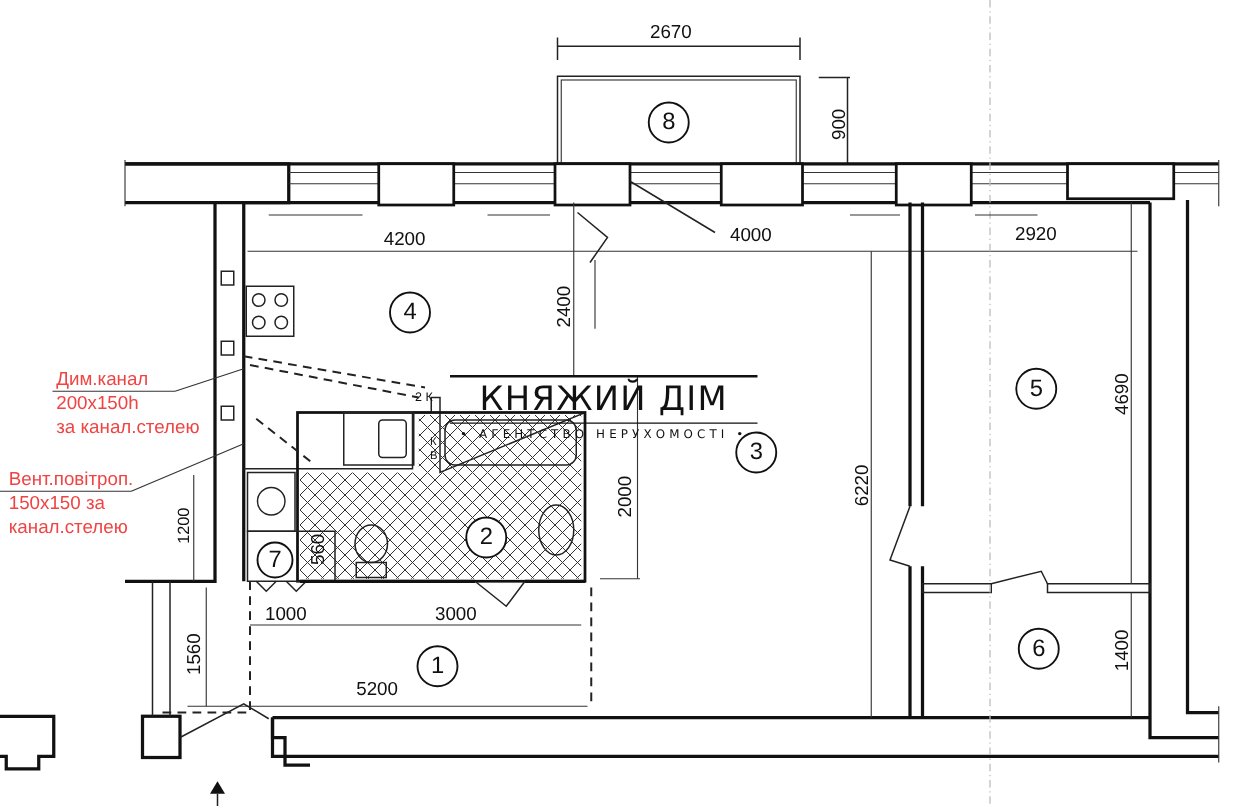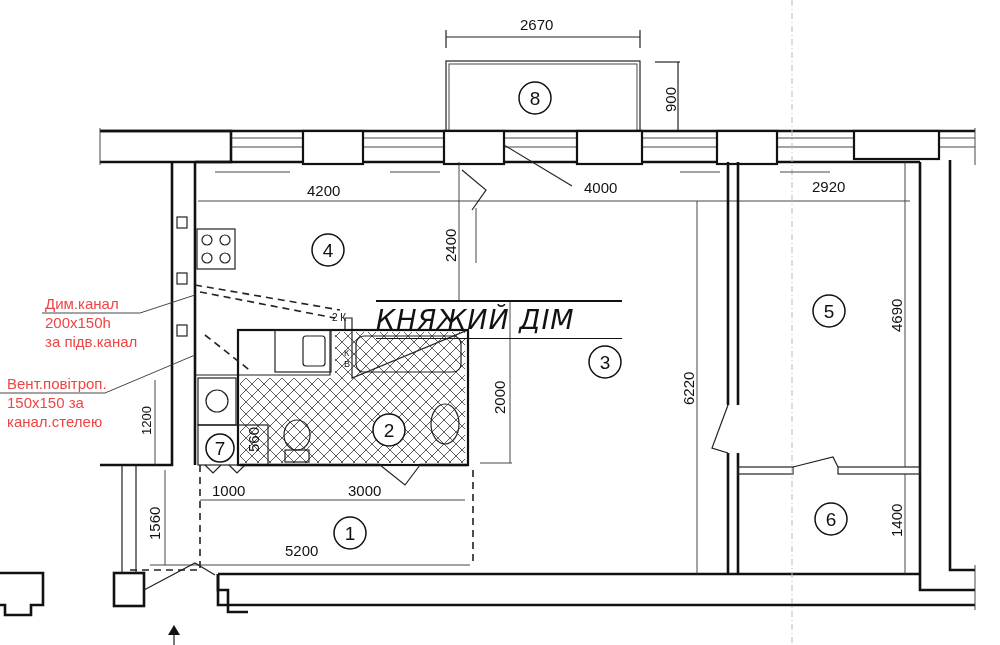--- a/index.html
+++ b/index.html
@@ -8,21 +8,21 @@
   .wall { fill: none; stroke: #111; stroke-width: 2.6; }
   .thin { fill: none; stroke: #222; stroke-width: 1.2; }
   .hair { fill: none; stroke: #333; stroke-width: 0.9; }
   .dash { fill: none; stroke: #222; stroke-width: 1.6; stroke-dasharray: 7 5; }
   .dashdot { fill: none; stroke: #bbb; stroke-width: 1; stroke-dasharray: 6 3 1 3; }
   .win { fill: #fff; stroke: #111; stroke-width: 2.2; }
   .dim { font-family: "Liberation Sans", sans-serif; font-size: 15px; fill: #111; }
   .num { font-family: "Liberation Sans", sans-serif; font-size: 19px; fill: #111; text-anchor: middle; dominant-baseline: central; }
   .circ { fill: #fff; stroke: #111; stroke-width: 1.5; }
   .note { position: absolute; font-family: "Liberation Sans", sans-serif; font-size: 15px; line-height: 19px; color: #ef4444; }
-  .logo { position: absolute; left: 376px; top: 300px; width: 246px; text-align: left; font-style: italic; }
+  .logo { position: absolute; left: 360px; top: 300px; width: 246px; text-align: center; }
   .logo-line { height: 1.5px; background: #111; }
   .logo-title { font-family: "DejaVu Sans", sans-serif; font-size: 27px; letter-spacing: 1px; color: #111; line-height: 36px; font-weight: normal; }
   .logo-sub { font-family: "DejaVu Sans", sans-serif; font-size: 9.5px; letter-spacing: 3.3px; color: #111; margin-top: 3px; white-space: nowrap; }
 </style>
 </head>
 <body>
 
 <svg id="plan" viewBox="0 0 1000 645" xmlns="http://www.w3.org/2000/svg">
 
   <g>
@@ -216,25 +216,26 @@
     <g>
         <circle class="circ" cx="350" cy="533" r="16"></circle>
         <text class="num" x="350" y="533">1</text>
       </g>
   </g>
 </svg>
 
 <div class="note" style="left:45px; top:294px;">
   <div>Дим.канал</div>
   <div>200x150h</div>
-  <div>за підв.канал</div>
+  <div>за канал.стелею</div>
 </div>
 <div class="note" style="left:7px; top:374px;">
   <div>Вент.повітроп.</div>
   <div>150x150 за</div>
   <div>канал.стелею</div>
 </div>
 
 <div class="logo">
   <div class="logo-line"></div>
   <div class="logo-title">КНЯЖИЙ ДІМ</div>
   <div class="logo-line"></div>
+  <div class="logo-sub">• АГЕНТСТВО НЕРУХОМОСТІ •</div>
 </div>
 
 </body></html>

